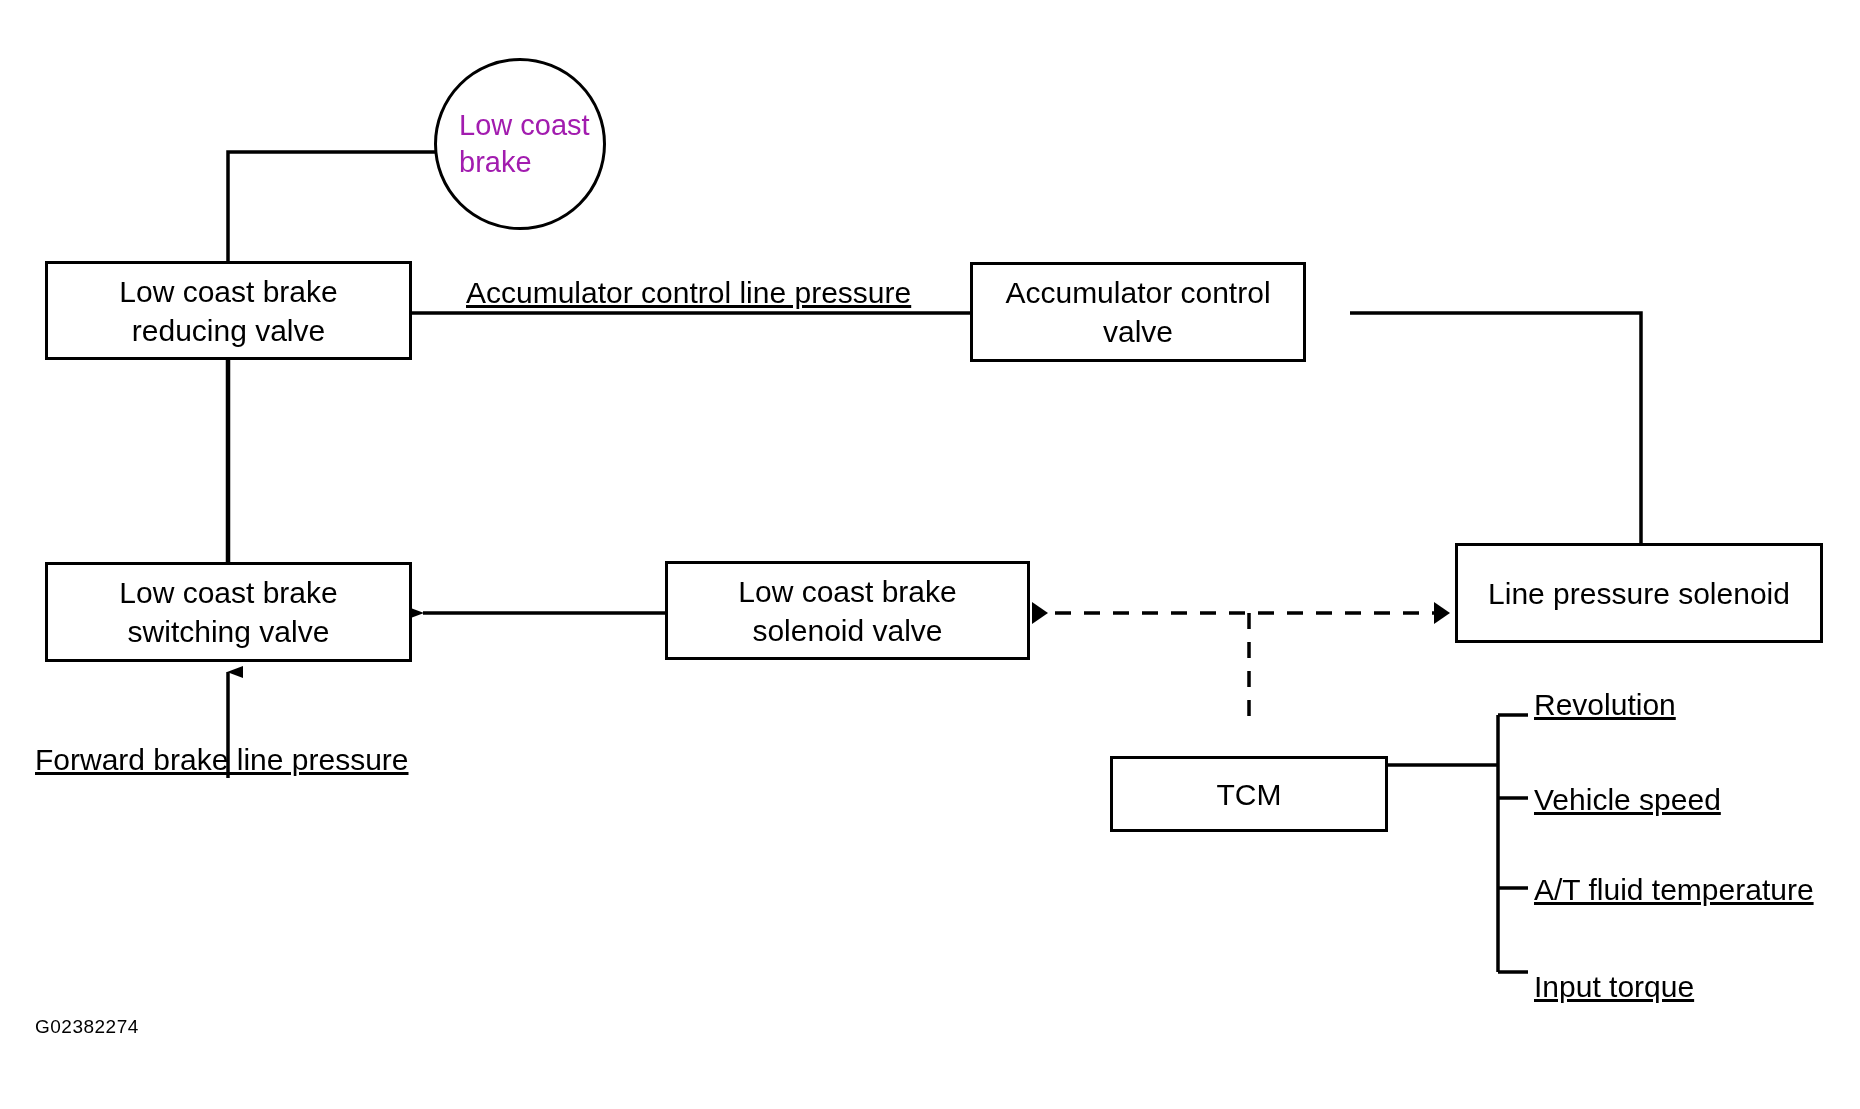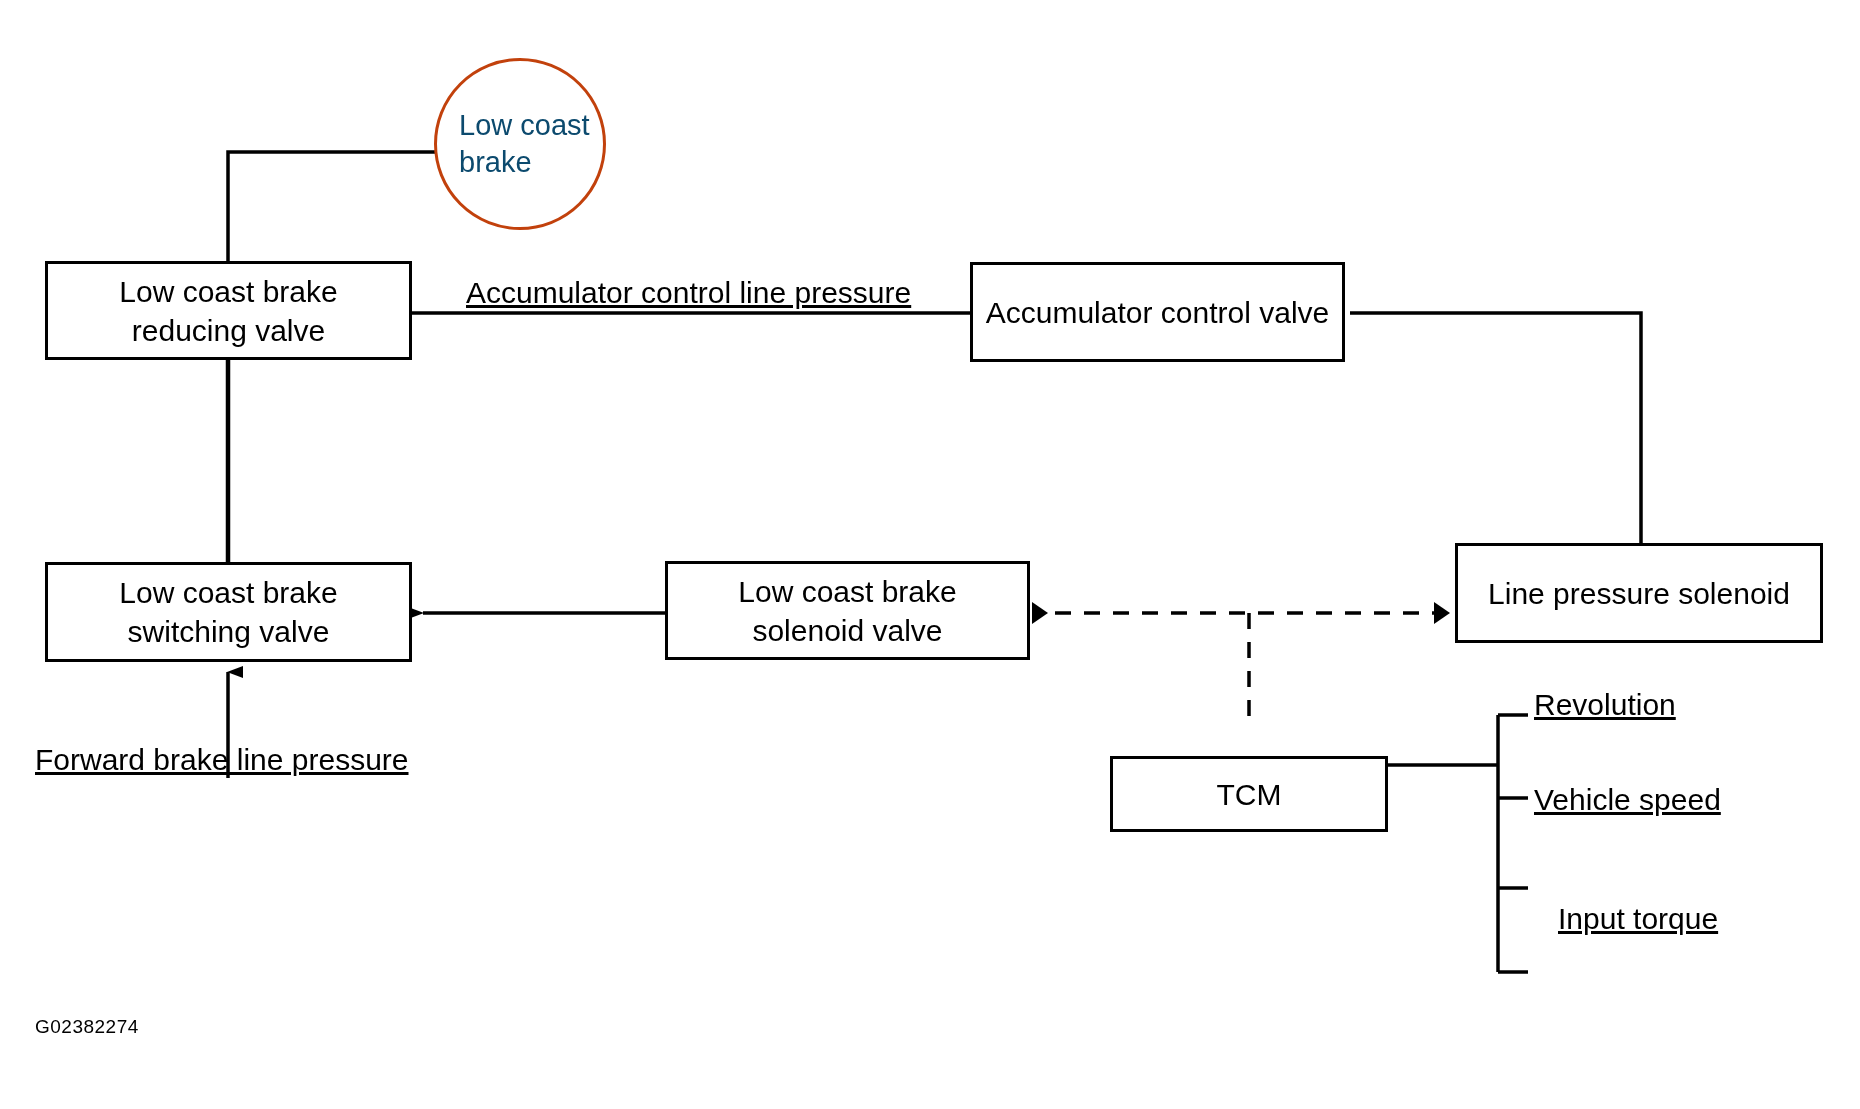--- a/index.html
+++ b/index.html
@@ -33,29 +33,29 @@
     text-align: center;
     line-height: 1.30;
     color: #000000;
     font-size: 30px;
     font-family: "Liberation Sans", sans-serif;
     white-space: pre-line;
   }
   .node-circle {
     position: absolute;
     box-sizing: border-box;
-    border: 3px solid #c2410c;
+    border: 3px solid #000000;
     border-radius: 50%;
     background: #ffffff;
     display: flex;
     align-items: center;
     justify-content: flex-start;
     text-align: left;
     line-height: 1.28;
-    color: #0c4a6e;
+    color: #a21caf;
     font-size: 29px;
     padding-left: 22px;
     white-space: pre-line;
   }
   .free-label {
     position: absolute;
     color: #000000;
     font-size: 30px;
     font-family: "Liberation Sans", sans-serif;
     white-space: nowrap;
@@ -125,38 +125,39 @@
       <path d="M 1498,972 L 1528,972" stroke="#000000" stroke-width="3.5" fill="none"></path>
     </g>
   </svg>
 
   <div class="node-circle" style="left:434px; top:58px; width:172px; height:172px;">Low coast
 brake</div>
 
   <div class="node-box" style="left:45px; top:261px; width:367px; height:99px;">Low coast brake
 reducing valve</div>
 
-  <div class="node-box" style="left:970px; top:262px; width:375px; height:100px;">Accumulator control valve</div>
+  <div class="node-box" style="left:970px; top:262px; width:336px; height:100px;">Accumulator control valve</div>
 
   <div class="node-box" style="left:45px; top:562px; width:367px; height:100px;">Low coast brake
 switching valve</div>
 
   <div class="node-box" style="left:665px; top:561px; width:365px; height:99px;">Low coast brake
 solenoid valve</div>
 
   <div class="node-box" style="left:1455px; top:543px; width:368px; height:100px;">Line pressure solenoid</div>
 
   <div class="node-box" style="left:1110px; top:756px; width:278px; height:76px;">TCM</div>
 
   <div class="free-label" style="left:466px; top:276px;">Accumulator control line pressure</div>
 
   <div class="free-label" style="left:35px; top:743px;">Forward brake line pressure</div>
 
   <div class="free-label" style="left:1534px; top:688px;">Revolution</div>
 
   <div class="free-label" style="left:1534px; top:783px;">Vehicle speed</div>
 
+  <div class="free-label" style="left:1534px; top:873px;">A/T fluid temperature</div>
 
-  <div class="free-label" style="left:1534px; top:902px;margin-left:24px;">Input torque</div>
+  <div class="free-label" style="left:1534px; top:970px;">Input torque</div>
 
   <div class="footer-code" style="left:35px; top:1016px;">G02382274</div>
 
 </div>
 
 </body></html>

